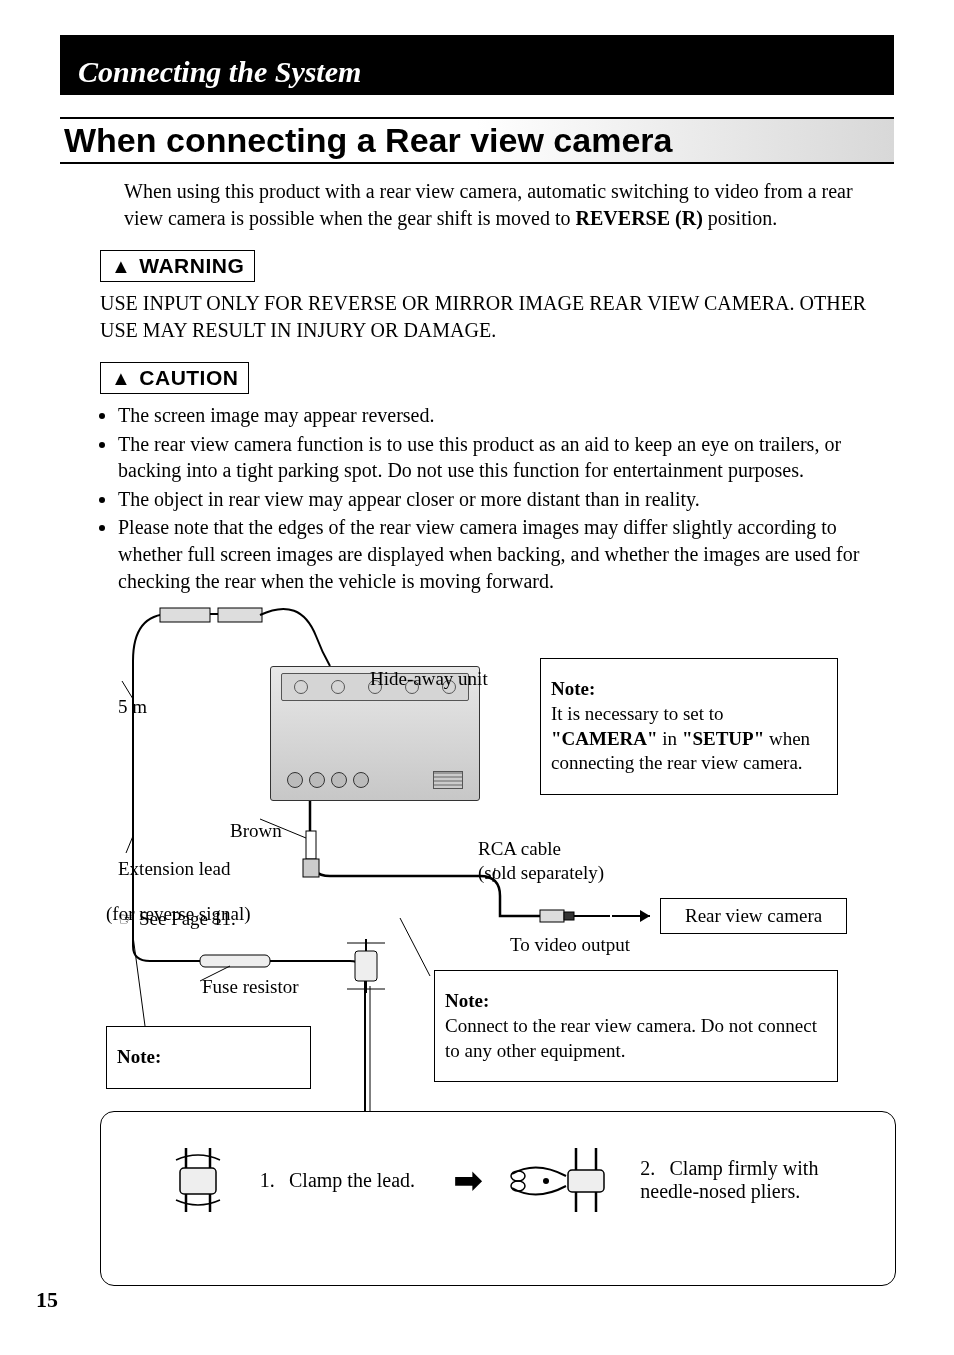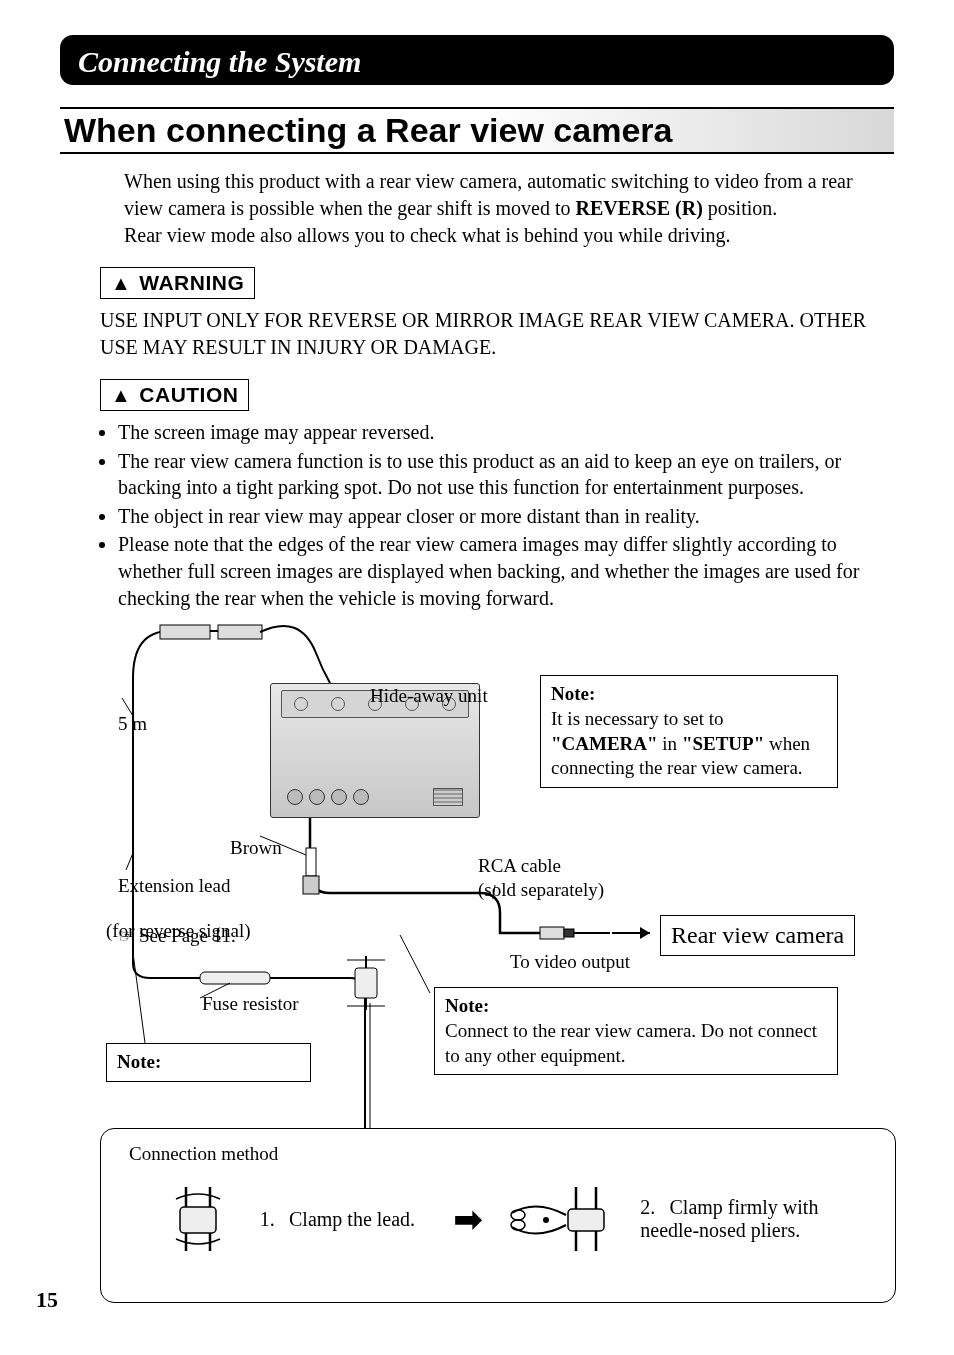--- a/index.html
+++ b/index.html
@@ -13,23 +13,22 @@
   }
   .page {
     padding: 35px 60px 0 60px;
   }
   .chapter-bar {
     background: #000;
     color: #fff;
     font-style: italic;
     font-weight: bold;
     font-size: 30px;
-    padding: 10px 18px 6px 18px;
+    padding: 20px 18px 6px 18px;
     margin-bottom: 22px;
-    border-radius: 13px;
   }
   .section-head {
     font-family: Arial, Helvetica, sans-serif;
     font-weight: bold;
     font-size: 34px;
     border-top: 2px solid #000;
     border-bottom: 2px solid #000;
     padding: 2px 0 2px 4px;
     margin-bottom: 14px;
     background: linear-gradient(to right, #fff 0, #fff 50%, #d8d8d8 100%);
@@ -71,30 +70,30 @@
     position: relative;
     margin: 12px 0 0 40px;
     width: 796px;
     height: 690px;
     font-size: 19px;
   }
   .lbl { position: absolute; white-space: nowrap; }
   .note-box {
     position: absolute;
     border: 1.5px solid #000;
-    padding: 6px 10px;
+    padding: 18px 10px;
     font-size: 19px;
     line-height: 1.3;
   }
   .note-box .note-hd { font-weight: bold; }
   .camera-box {
     position: absolute;
     border: 1.5px solid #000;
-    padding: 6px 10px;
-    font-size: 24px;
+    padding: 6px 24px;
+    font-size: 19px;
   }
   .hideaway {
     position: absolute;
     left: 170px; top: 60px;
     width: 210px; height: 135px;
     background: linear-gradient(#e8e8e8,#c7c7c7);
     border: 1.5px solid #333;
     border-radius: 3px;
   }
   .hideaway-top {
@@ -139,21 +138,20 @@
 </head>
 <body>
 
 <div class="page">
   <div class="chapter-bar">Connecting the System</div>
 
   <div class="section-head">When connecting a Rear view camera</div>
 
   <div class="intro">
     <span>When using this product with a rear view camera, automatic switching to video from a rear view camera is possible when the gear shift is moved to </span><b>REVERSE (R)</b><span> position.</span><br>
-    <span>Rear view mode also allows you to check what is behind you while driving.</span>
   </div>
 
   <div class="badge-box">
     <span class="tri">▲</span>
     <span>WARNING</span>
   </div>
   <div class="warn-body">USE INPUT ONLY FOR REVERSE OR MIRROR IMAGE REAR VIEW CAMERA. OTHER USE MAY RESULT IN INJURY OR DAMAGE.</div>
 
   <div class="badge-box">
     <span class="tri">▲</span>
@@ -265,21 +263,20 @@
     <div class="note-box" style="left:334px; top:364px; width:404px;">
       <span class="note-hd">Note:</span><br>
       <span>Connect to the rear view camera. Do not connect to any other equipment.</span>
     </div>
 
     <div class="note-box" style="left:6px; top:420px; width:205px;">
       <span class="note-hd">Note:</span><br>
     </div>
 
     <div class="method-box">
-      <div>Connection method</div>
       <div class="method-row">
         <svg class="clamp-svg" width="70" height="80">
           <path d="M 20 8 L 20 72 M 44 8 L 44 72" stroke="#000" stroke-width="2.5" fill="none"></path>
           <rect x="14" y="28" width="36" height="26" rx="4" fill="#eee" stroke="#000" stroke-width="1.5"></rect>
           <path d="M 10 20 Q 32 10 54 20 M 10 60 Q 32 70 54 60" stroke="#000" stroke-width="1.5" fill="none"></path>
         </svg>
         <div style="width:170px">
           <span class="step-text">1.</span>
           &nbsp;&nbsp;<span class="step-text">Clamp the lead.</span>
         </div>

